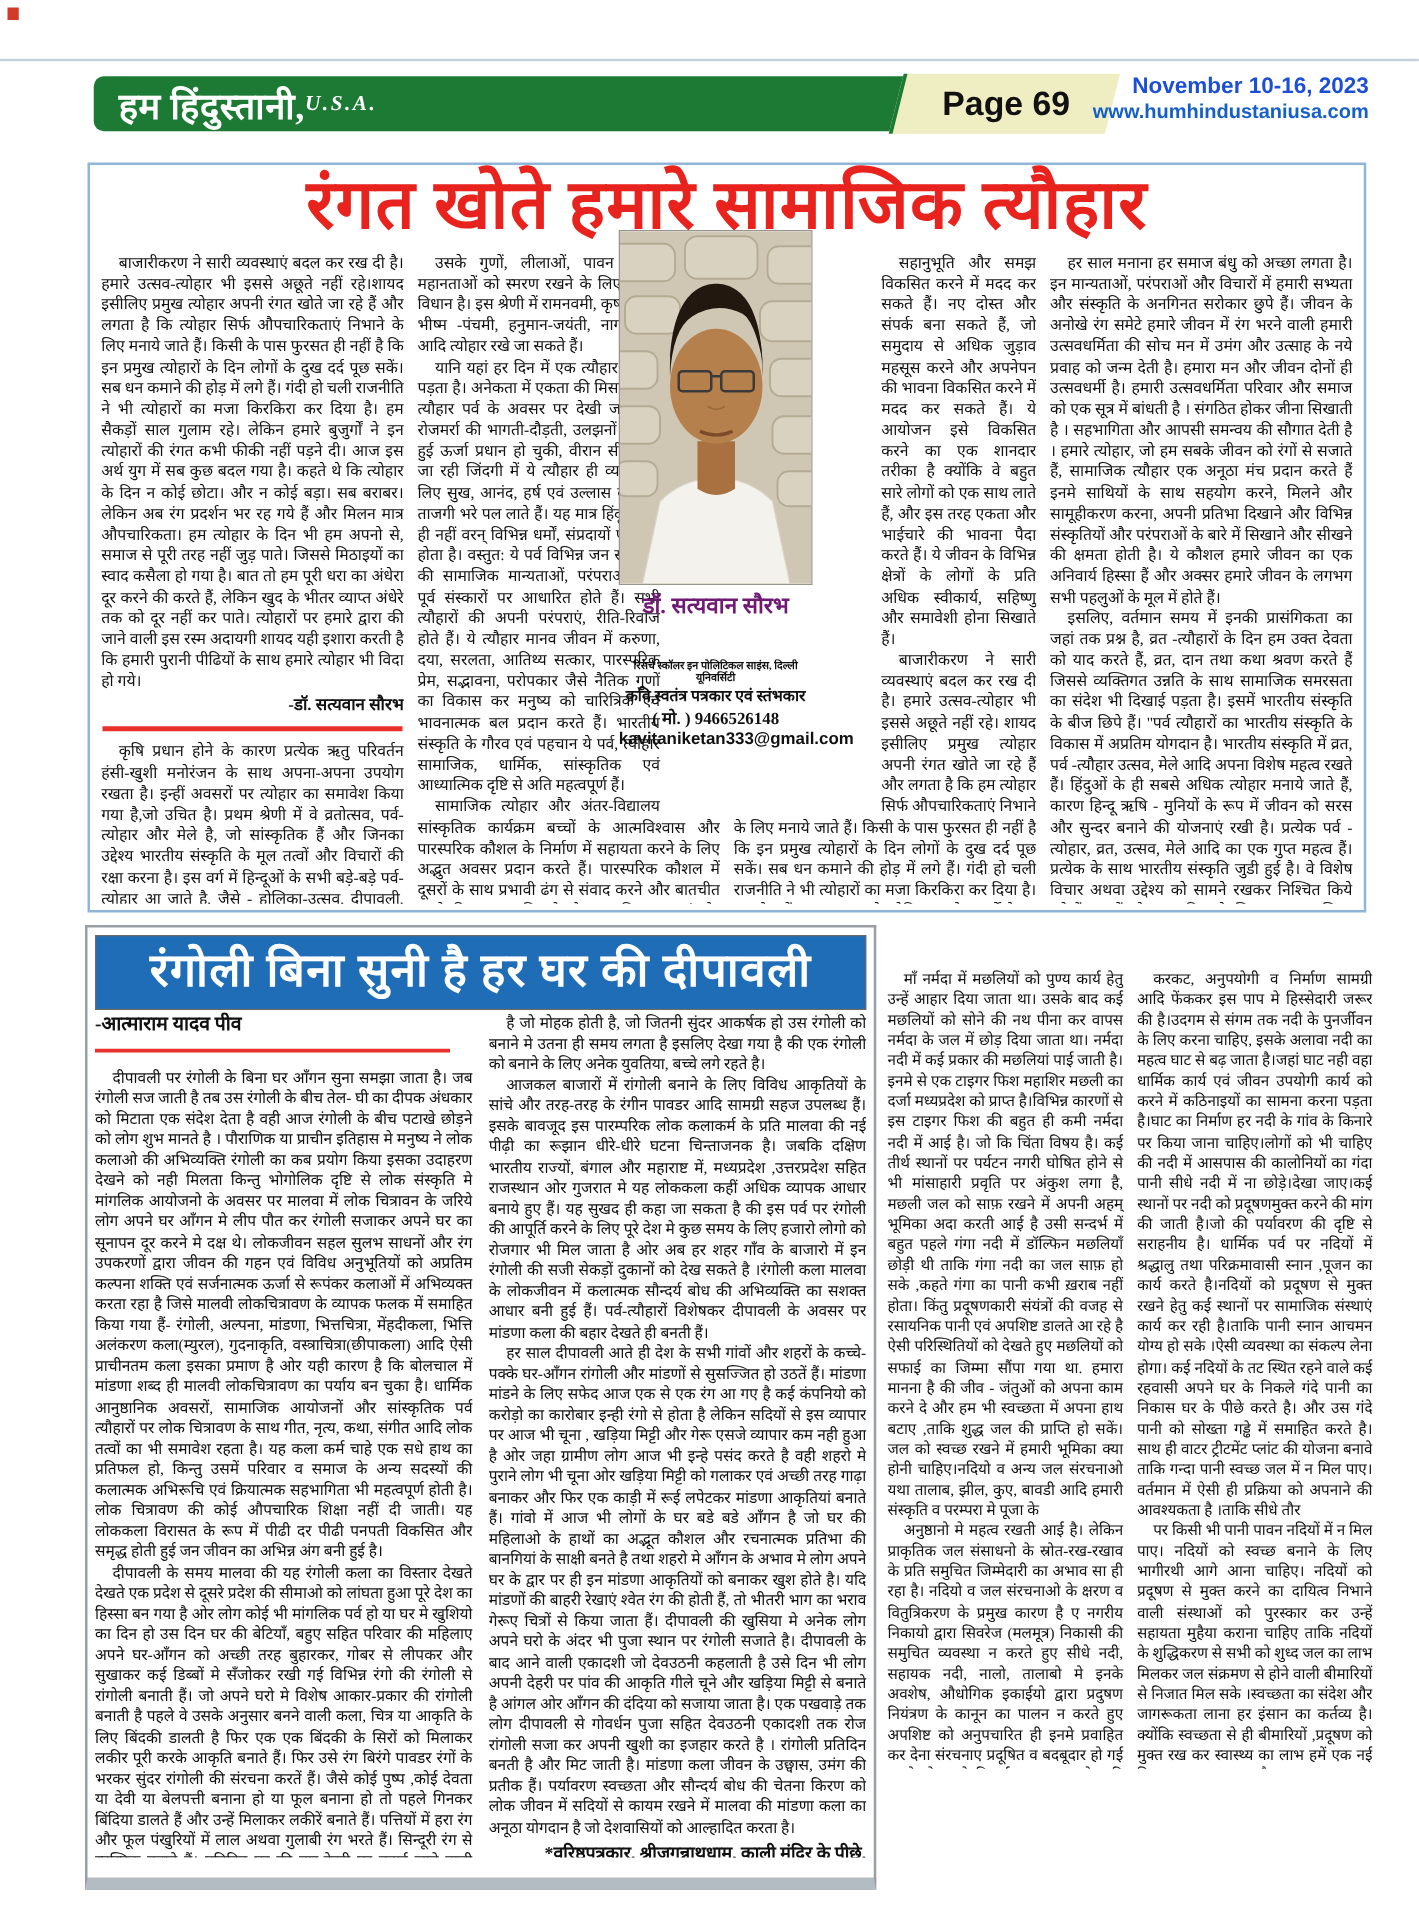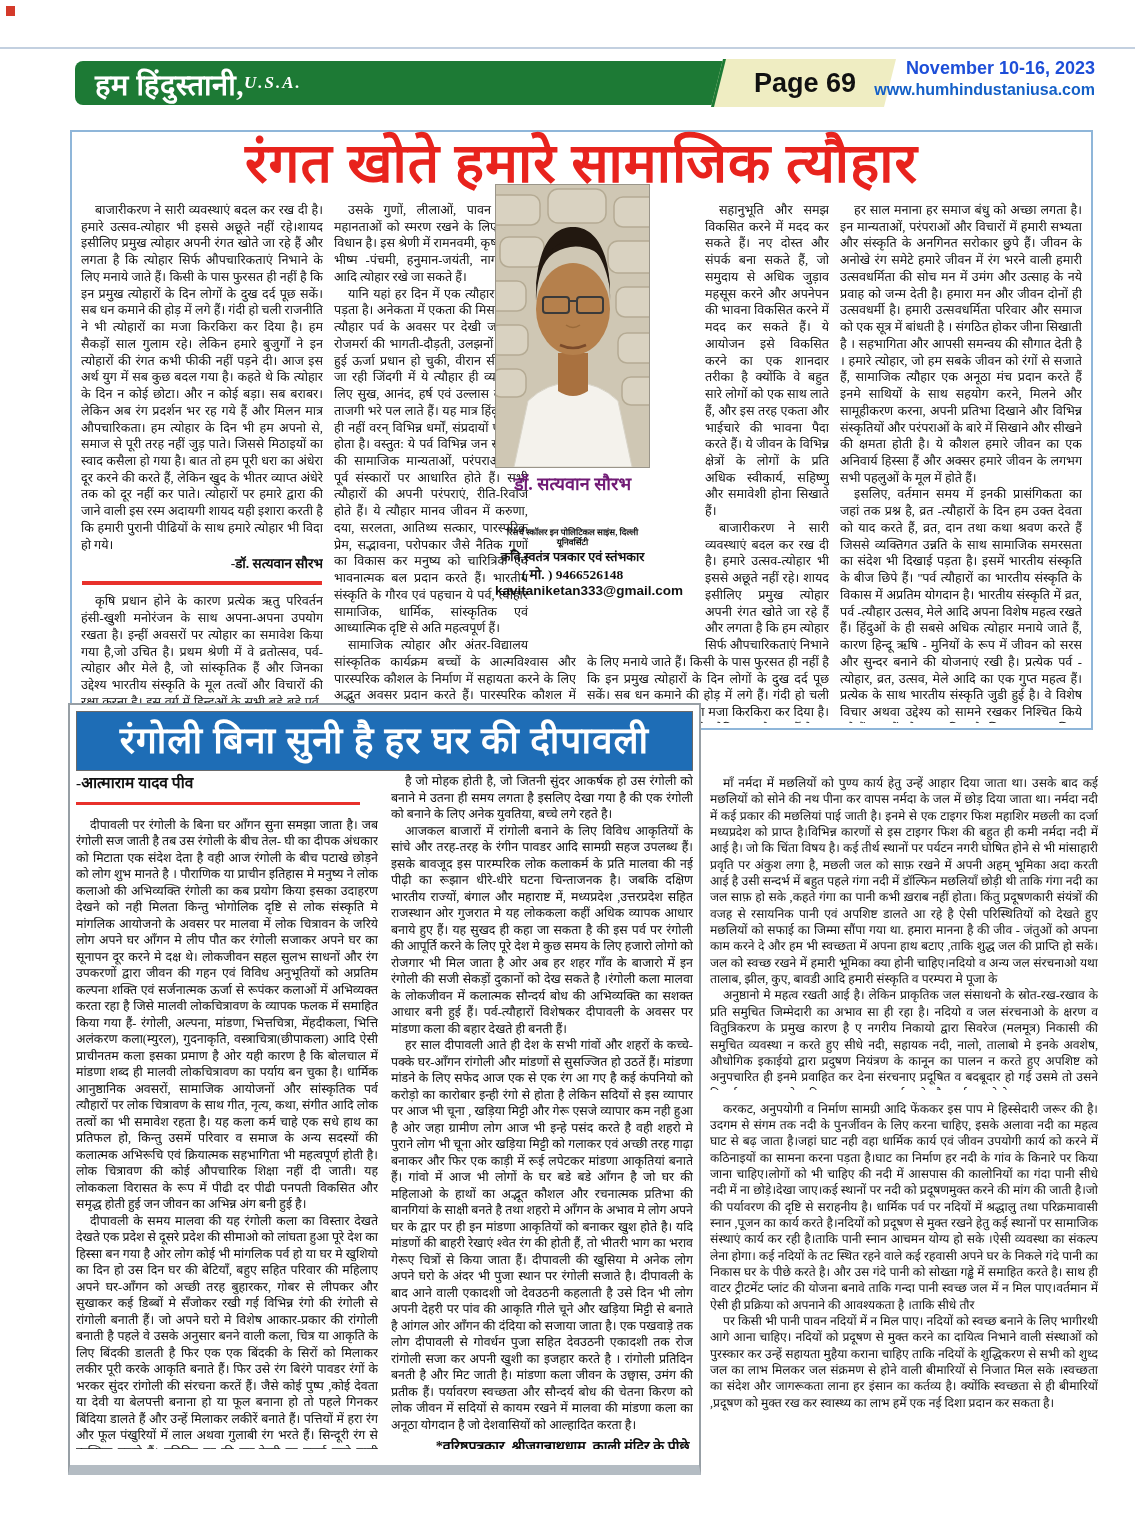--- a/index.html
+++ b/index.html
@@ -36,35 +36,35 @@
   .sp-left{float:left;width:118px;height:450px;}
   
   .author-card{position:absolute;left:423px;top:52px;width:155px;text-align:center;}
   .author-photo{width:153px;height:282px;border:1px solid #9a958a;display:block;}
   .author-name{color:#701a75;font-weight:700;font-size:18px;margin-top:3px;}
   .author-cred{font-size:8.6px;font-weight:700;line-height:1.2;margin-top:32px;}
   .author-role{font-size:12.6px;font-weight:700;}
   .author-phone{font-size:13.5px;font-weight:700;}
   .author-email{font-size:13.5px;font-weight:700;font-family:"Liberation Sans",sans-serif;}
   
-  .rangoli-box{position:absolute;left:68px;top:703px;width:633px;height:772px;background:#fff;
+  .rangoli-box{position:absolute;left:68px;top:740px;width:633px;height:772px;background:#fff;
     border:2px solid #979fa5;border-bottom:10px solid #b4bcc3;box-sizing:border-box;padding:6px;}
   .rangoli-head{background:#1e6db6;border:1px solid #6a6a6a;color:#fff;font-weight:700;font-size:37px;
     text-align:center;height:58px;line-height:58px;letter-spacing:1px;}
   .rangoli-cols{display:flex;gap:13px;margin-top:2px;height:676px;overflow:hidden;}
   .rcol{flex:1 1 0;font-size:12.4px;line-height:1.33;text-align:justify;overflow:hidden;}
   .rcol p{margin:0;text-indent:14px;}
   .byline{font-weight:700;font-size:15.5px;text-indent:0;}
   .byline-rule{height:3px;background:#e8312b;margin:8px 0 12px;width:94%;}
   .rangoli-footer{font-weight:700;font-size:14.2px;text-align:right;line-height:1.35;margin-top:4px;}
   
   .water-sec{position:absolute;left:710px;top:763px;width:388px;height:757px;overflow:hidden;}
   .water-head{color:#e8231d;font-weight:700;font-size:33px;white-space:nowrap;text-align:center;
     letter-spacing:0;line-height:1.1;}
-  .water-cols{display:flex;gap:11px;margin-top:12px;height:640px;overflow:hidden;flex-direction:column;}
+  .water-cols{display:flex;gap:11px;margin-top:12px;height:640px;overflow:hidden;}
   .wcol{flex:1 1 0;font-size:12.2px;line-height:1.34;text-align:justify;overflow:hidden;}
   .wcol p{margin:0;text-indent:13px;}
 </style>
 </head>
 <body>
 
 <div class="top-rule"></div>
 <div class="corner-mark"></div>
 
 <div class="masthead">

